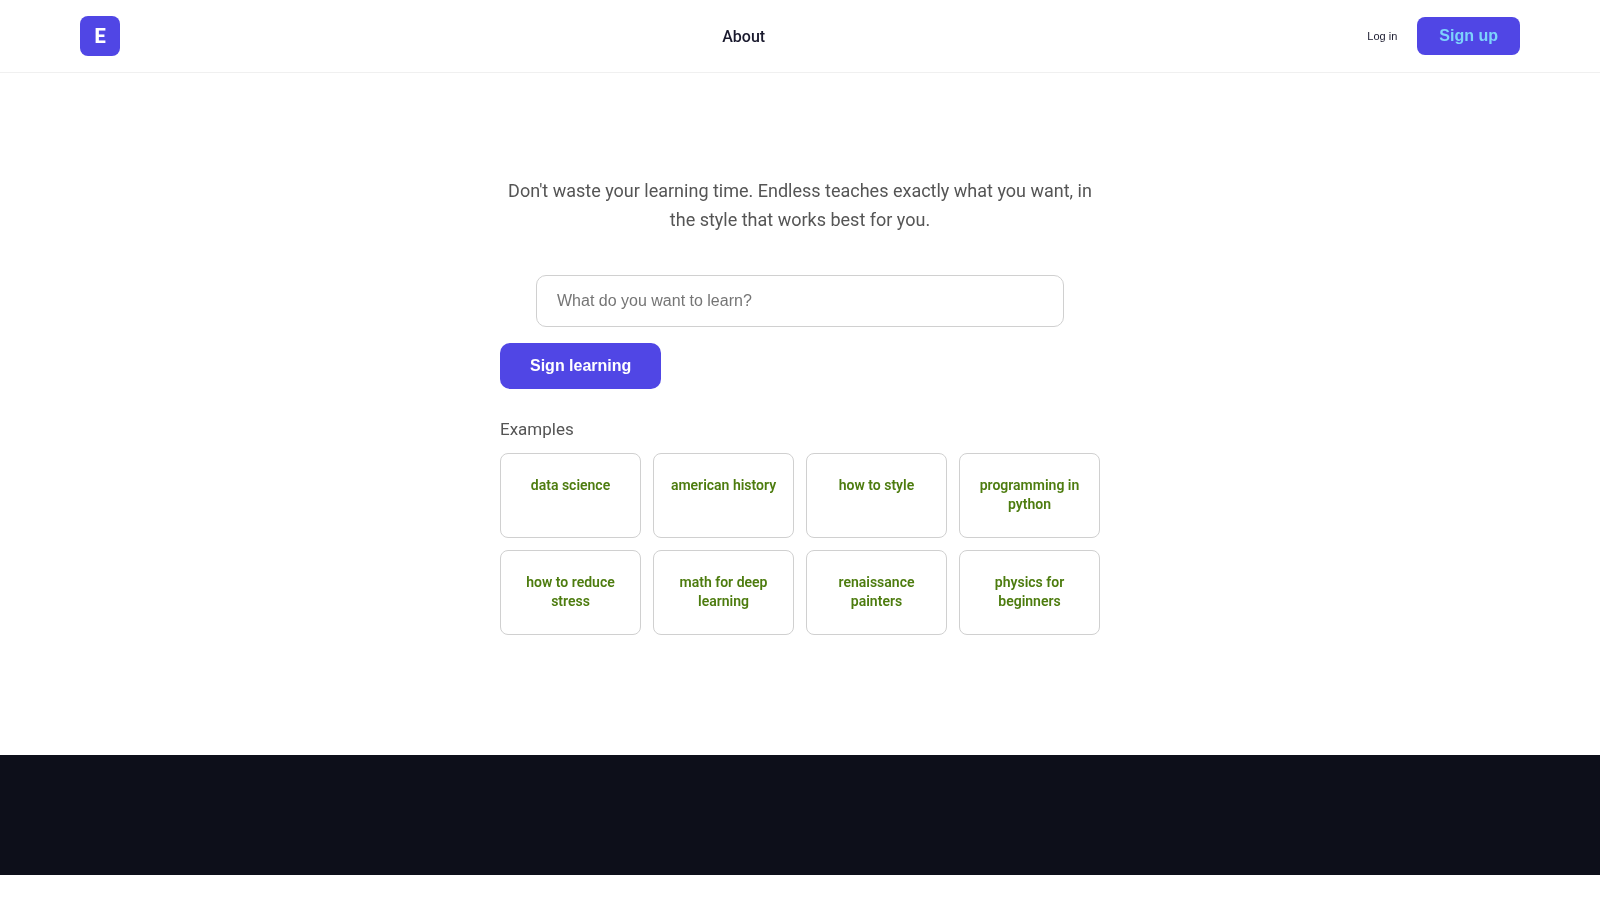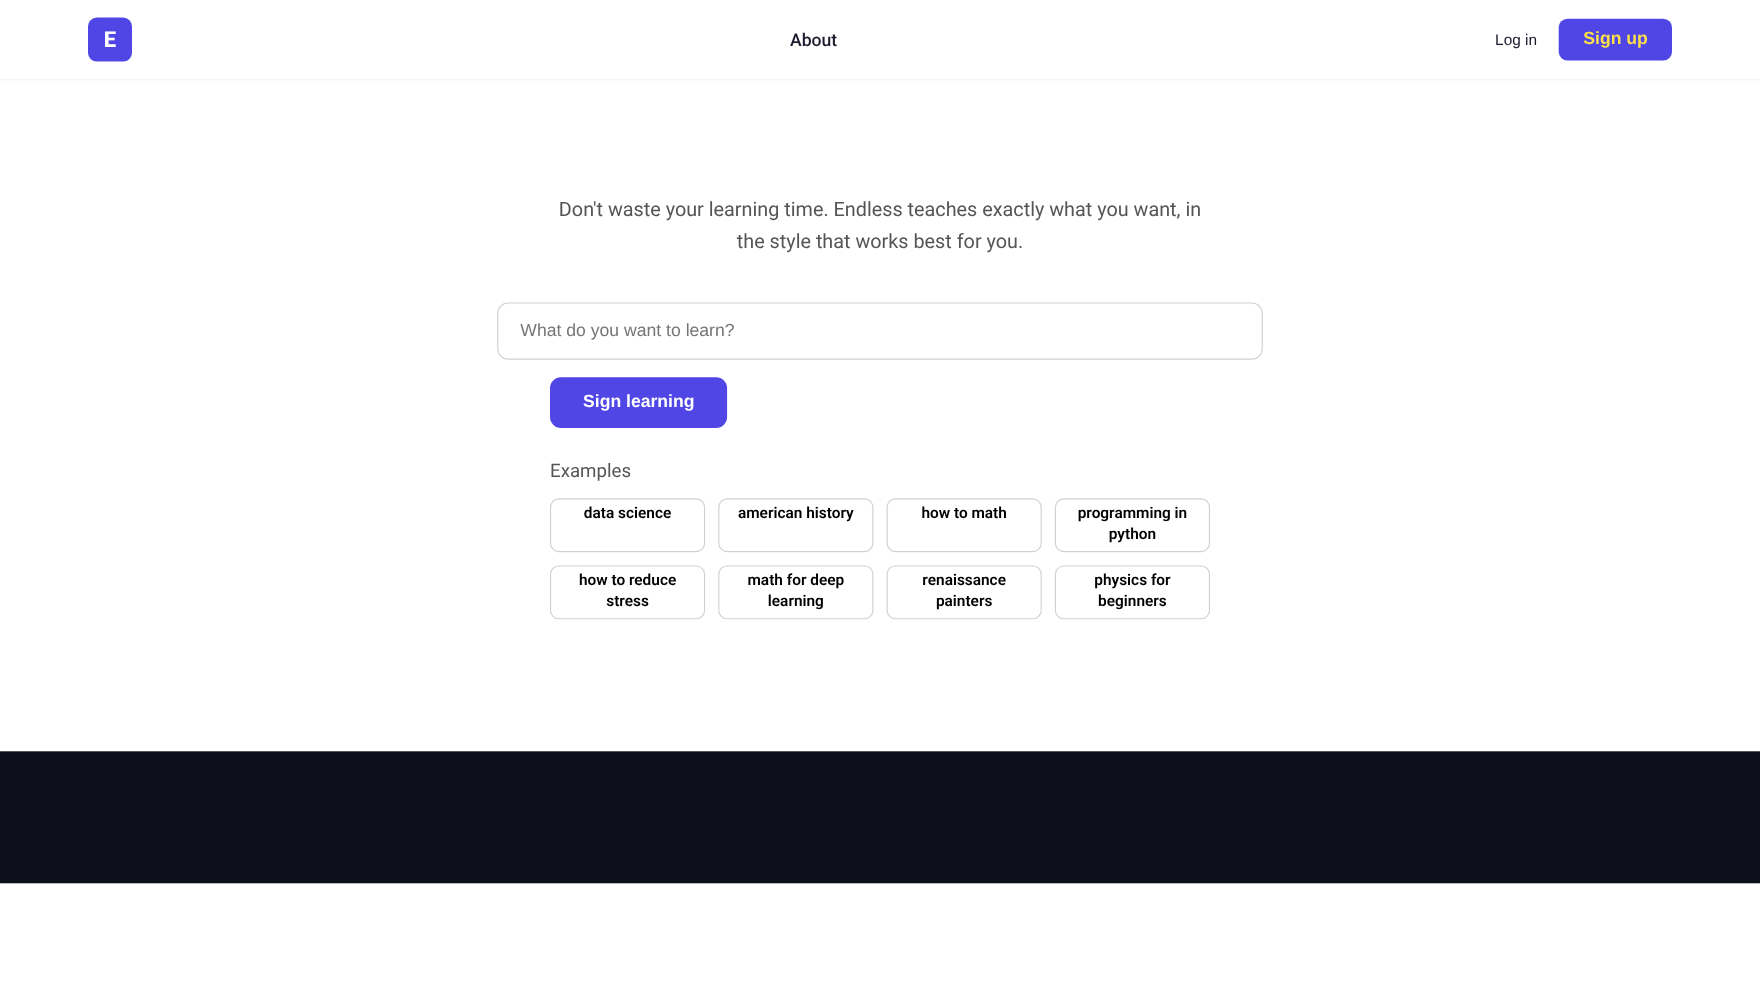--- a/index.html
+++ b/index.html
@@ -45,28 +45,28 @@
       font-weight: 500;
     }
     .nav-right {
       display: flex;
       align-items: center;
       gap: 20px;
     }
     .btn-login {
       background: none;
       border: none;
-      font-size: 14px;
+      font-size: 11px;
       font-weight: 500;
       color: #1a1a2e;
       cursor: pointer;
     }
     .btn-signup {
       background: #5046e5;
-      color: #fde047;
+      color: #7dd3fc;
       border: none;
       padding: 10px 22px;
       border-radius: 8px;
       font-size: 16px;
       font-weight: 600;
       cursor: pointer;
     }
     
     .hero {
       display: flex;
@@ -87,21 +87,21 @@
     }
     .hero-subtitle {
       margin-top: 24px;
       font-size: 18px;
       color: #555;
       max-width: 600px;
       line-height: 1.6;
     }
     .search-bar {
       margin-top: 40px;
-      width: 696px;
+      width: 528px;
       padding: 16px 20px;
       font-size: 16px;
       border: 1.5px solid #d0d0d0;
       border-radius: 10px;
       outline: none;
       color: #999;
     }
     .btn-start {
       margin-top: 16px;
       align-self: flex-start;
@@ -126,24 +126,24 @@
       margin-bottom: 14px;
     }
     .examples-grid {
       display: grid;
       grid-template-columns: repeat(4, 1fr);
       gap: 12px;
     }
     .example-chip {
       border: 1.5px solid #d0d0d0;
       border-radius: 8px;
-      padding: 4px 12px;
+      padding: 22px 12px;
       font-size: 14px;
       font-weight: 600;
-      color: #000000;
+      color: #4d7c0f;
       background: white;
       cursor: pointer;
       text-align: center;
       line-height: 1.4;
     }
     
     .dark-section {
       background: #0d0f1a;
       padding: 60px 80px;
       margin-top: 60px;
@@ -170,21 +170,21 @@
 
   <input class="search-bar" type="text" placeholder="What do you want to learn?" style="">
 
   <button class="btn-start">Sign learning</button>
 
   <div class="examples-section">
     <div class="examples-label">Examples</div>
     <div class="examples-grid">
     <div class="example-chip">data science</div>
         <div class="example-chip">american history</div>
-        <div class="example-chip">how to math</div>
+        <div class="example-chip">how to style</div>
         <div class="example-chip">programming in python</div>
         <div class="example-chip">how to reduce stress</div>
         <div class="example-chip">math for deep learning</div>
         <div class="example-chip">renaissance painters</div>
         <div class="example-chip">physics for beginners</div>
       </div>
   </div>
 </section>
 
 <div class="dark-section">

